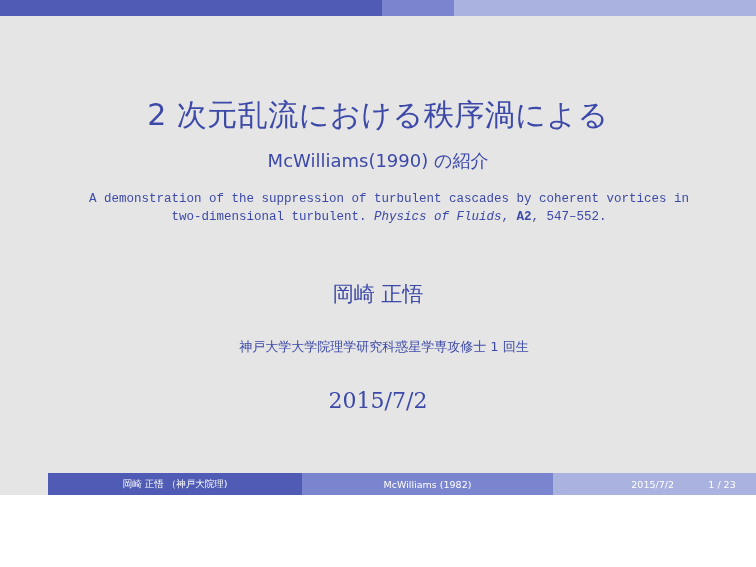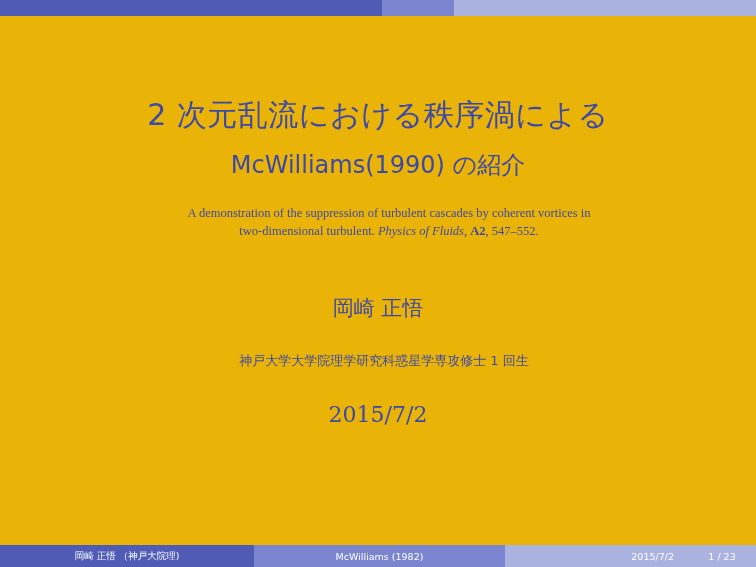--- a/index.html
+++ b/index.html
@@ -9,22 +9,22 @@
   body {
     width: 756px;
     height: 567px;
     background: #ffffff;
     font-family: "DejaVu Sans", sans-serif;
     overflow: hidden;
   }
   .slide {
     position: relative;
     width: 756px;
-    height: 567px;
-    background: #eab308;
+    height: 495px;
+    background: #e5e5e5;
     box-sizing: border-box;
   }
   
   .topbar {
     position: absolute;
     top: 0;
     left: 0;
     width: 100%;
     height: 16px;
     display: flex;
@@ -61,29 +61,29 @@
     line-height: 1.42;
     font-family: "DejaVu Sans", sans-serif;
     letter-spacing: 0.5px;
   }
   .title .line {
     display: block;
   }
   .subtitle {
     margin-top: 12px;
     color: #3c49a8;
-    font-size: 24px;
+    font-size: 18px;
     font-family: "DejaVu Sans", sans-serif;
   }
   .ref {
-    margin-top: 23px;
+    margin-top: 17px;
     color: #3c49a8;
     font-size: 12.5px;
     line-height: 1.5;
-    font-family: Liberation Serif, serif;
+    font-family: Liberation Mono, monospace;
     padding-left: 22px;
   }
   .ref .italic {
     font-style: italic;
   }
   .ref .bold {
     font-weight: bold;
   }
   .author {
     margin-top: 53px;
@@ -116,20 +116,21 @@
     font-size: 9.5px;
     color: #ffffff;
     font-family: "DejaVu Sans", sans-serif;
   }
   .footer .f-left {
     width: 33.6%;
     background: #4f5bb5;
     display: flex;
     align-items: center;
     justify-content: center;
+    margin-left: 48px;
   }
   .footer .f-mid {
     width: 33.2%;
     background: #7b85cf;
     display: flex;
     align-items: center;
     justify-content: center;
   }
   .footer .f-right {
     flex: 1;

